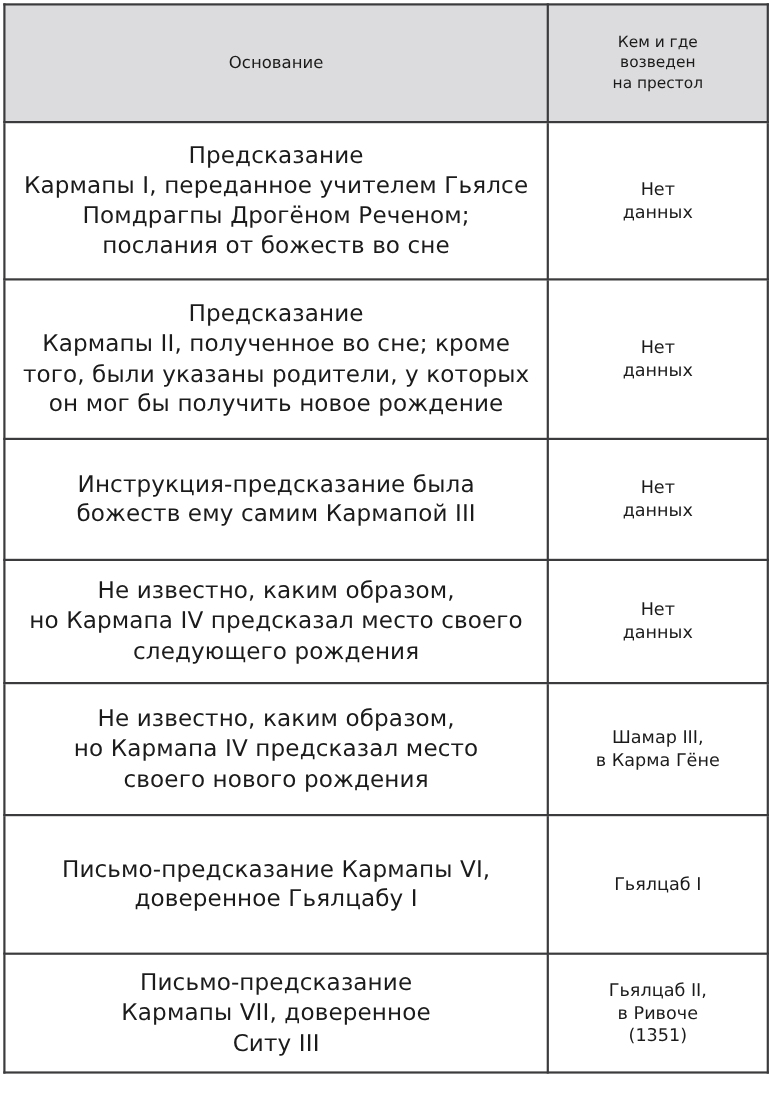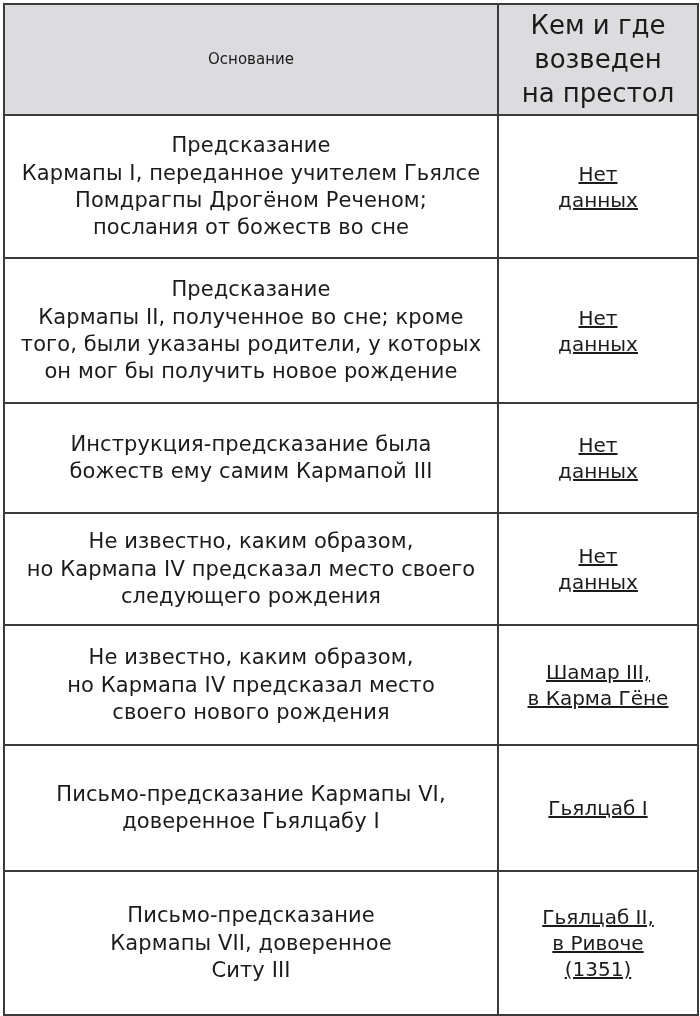--- a/index.html
+++ b/index.html
@@ -50,40 +50,39 @@
 
   table.data-table thead th {
     background: #dcdcde;
     height: 107px;
   }
 
   .th-basis {
     font-size: 15px;
   }
   .th-enthroned {
-    font-size: 26px;
+    font-size: 14px;
   }
 
   td.cell-basis {
     font-size: 21px;
     letter-spacing: 0.1px;
   }
   td.cell-enthroned {
-    font-size: 20px;
-    text-decoration: underline;
+    font-size: 16px;
   }
 
   
   tr.r0 td { height: 143px; }
   tr.r1 td { height: 145px; }
   tr.r2 td { height: 110px; }
   tr.r3 td { height: 112px; }
   tr.r4 td { height: 120px; }
   tr.r5 td { height: 126px; }
-  tr.r6 td { height: 144px; }
+  tr.r6 td { height: 108px; }
 </style>
 </head>
 <body>
 
 <div class="table-wrap">
   <table class="data-table">
     <colgroup>
       <col class="col-basis">
       <col class="col-enthroned">
     </colgroup>

